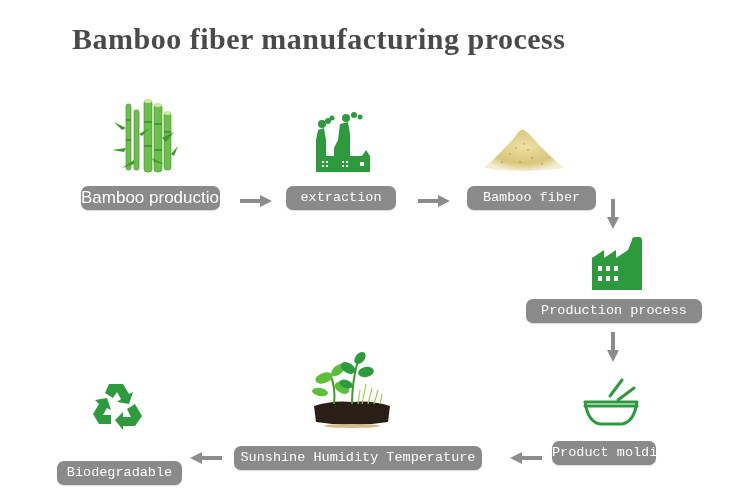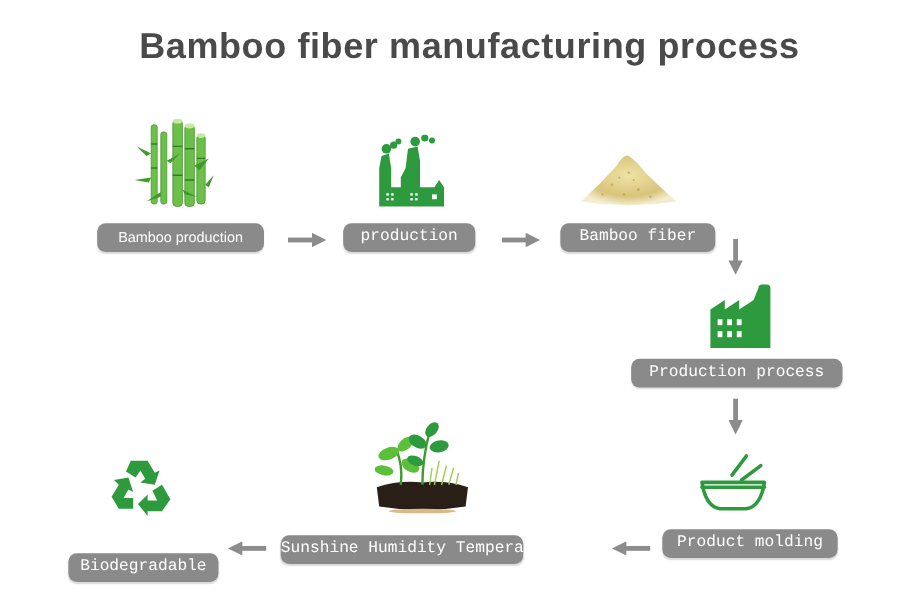--- a/index.html
+++ b/index.html
@@ -1,20 +1,20 @@
 <!DOCTYPE html>
 <html><head>
 <meta charset="utf-8">
 <style>
   html,body{margin:0;padding:0;background:#fff;}
   body{width:750px;height:501px;position:relative;overflow:hidden;font-family:"Liberation Sans",sans-serif;}
-  .title{position:absolute;left:72px;top:22px;font-family:Liberation Sans, sans-serif;font-weight:bold;font-size:30px;color:#4a4a4a;letter-spacing:0.5px;white-space:nowrap;margin-left:44px;}
+  .title{position:absolute;left:72px;top:22px;font-family:Liberation Serif, serif;font-weight:bold;font-size:30px;color:#4a4a4a;letter-spacing:0.5px;white-space:nowrap;}
   .label{position:absolute;height:24px;line-height:24px;background:#8a8a8a;color:#fff;border-radius:7px;font-size:14px;text-align:center;white-space:nowrap;box-shadow:0 1px 1px rgba(0,0,0,0.15);}
   .mono{font-family:"Liberation Mono","DejaVu Sans Mono",monospace;font-size:13.5px;}
-  .sans{font-family:"Liberation Sans",sans-serif;font-size:12px;}
+  .sans{font-family:"Liberation Sans",sans-serif;font-size:17px;}
   .icon{position:absolute;}
   .arrow{position:absolute;}
 </style>
 </head>
 <body>
 
 <div class="title">Bamboo fiber manufacturing process</div>
 
 <div class="icon" style="left:112px;top:98px;width:70px;height:80px;">
   <svg width="70" height="80" viewBox="0 0 70 80">
@@ -74,21 +74,21 @@
         <rect x="12" y="53" width="2" height="2"></rect>
         <rect x="16" y="53" width="2" height="2"></rect>
       <rect x="32" y="49" width="2" height="2"></rect>
         <rect x="36" y="49" width="2" height="2"></rect>
         <rect x="32" y="53" width="2" height="2"></rect>
         <rect x="36" y="53" width="2" height="2"></rect>
       <rect x="50" y="50" width="4" height="4"></rect>
     </g>
   </svg>
 </div>
-<div class="label mono" style="left:286px;top:186px;width:110px;">production</div>
+<div class="label mono" style="left:286px;top:186px;width:110px;">extraction</div>
 
 <div class="arrow" style="left:418px;top:193px;">
   <svg width="32" height="12" viewBox="0 0 32 12">
       <rect x="0" y="4" width="22" height="4" fill="#8c8c8c"></rect>
       <path d="M20 0 L32 6 L20 12 Z" fill="#8c8c8c"></path>
     </svg>
 </div>
 
 <div class="icon" style="left:480px;top:124px;width:86px;height:48px;">
   <svg width="86" height="48" viewBox="0 0 86 48">
@@ -146,21 +146,21 @@
 <div class="icon" style="left:582px;top:374px;width:58px;height:54px;">
   <svg width="58" height="54" viewBox="0 0 58 54">
     <g stroke="#2e9a3e" stroke-width="3" fill="none" stroke-linecap="round">
       <line x1="28" y1="22" x2="40" y2="6"></line>
       <line x1="36" y1="26" x2="52" y2="14"></line>
       <path d="M3 28 L55 28 Q52 48 40 50 L18 50 Q6 48 3 28 Z" stroke-linejoin="round"></path>
       <line x1="3" y1="32" x2="55" y2="32"></line>
     </g>
   </svg>
 </div>
-<div class="label mono" style="left:552px;top:441px;width:146px;">Product molding</div>
+<div class="label mono" style="left:552px;top:441px;width:104px;">Product molding</div>
 
 <div class="arrow" style="left:510px;top:450px;">
   <svg width="32" height="12" viewBox="0 0 32 12">
       <rect x="10" y="4" width="22" height="4" fill="#8c8c8c"></rect>
       <path d="M12 0 L0 6 L12 12 Z" fill="#8c8c8c"></path>
     </svg>
 </div>
 
 <div class="icon" style="left:312px;top:348px;width:80px;height:80px;">
   <svg width="80" height="80" viewBox="0 0 80 80">
@@ -184,21 +184,21 @@
     </g>
     <g stroke="#9ccf5a" stroke-width="1.2">
       <line x1="50" y1="56" x2="54" y2="36"></line>
         <line x1="56" y1="56" x2="60" y2="40"></line>
       <line x1="62" y1="56" x2="66" y2="42"></line>
         <line x1="68" y1="56" x2="70" y2="46"></line>
       <line x1="46" y1="56" x2="48" y2="42"></line>
     </g>
   </svg>
 </div>
-<div class="label mono" style="left:234px;top:446px;width:202px;">Sunshine Humidity Temperature</div>
+<div class="label mono" style="left:234px;top:446px;width:248px;">Sunshine Humidity Temperature</div>
 
 <div class="arrow" style="left:190px;top:450px;">
   <svg width="32" height="12" viewBox="0 0 32 12">
       <rect x="10" y="4" width="22" height="4" fill="#8c8c8c"></rect>
       <path d="M12 0 L0 6 L12 12 Z" fill="#8c8c8c"></path>
     </svg>
 </div>
 
 <div class="icon" style="left:91px;top:382px;width:52px;height:48px;">
   <svg width="52" height="48" viewBox="0 0 52 48">

